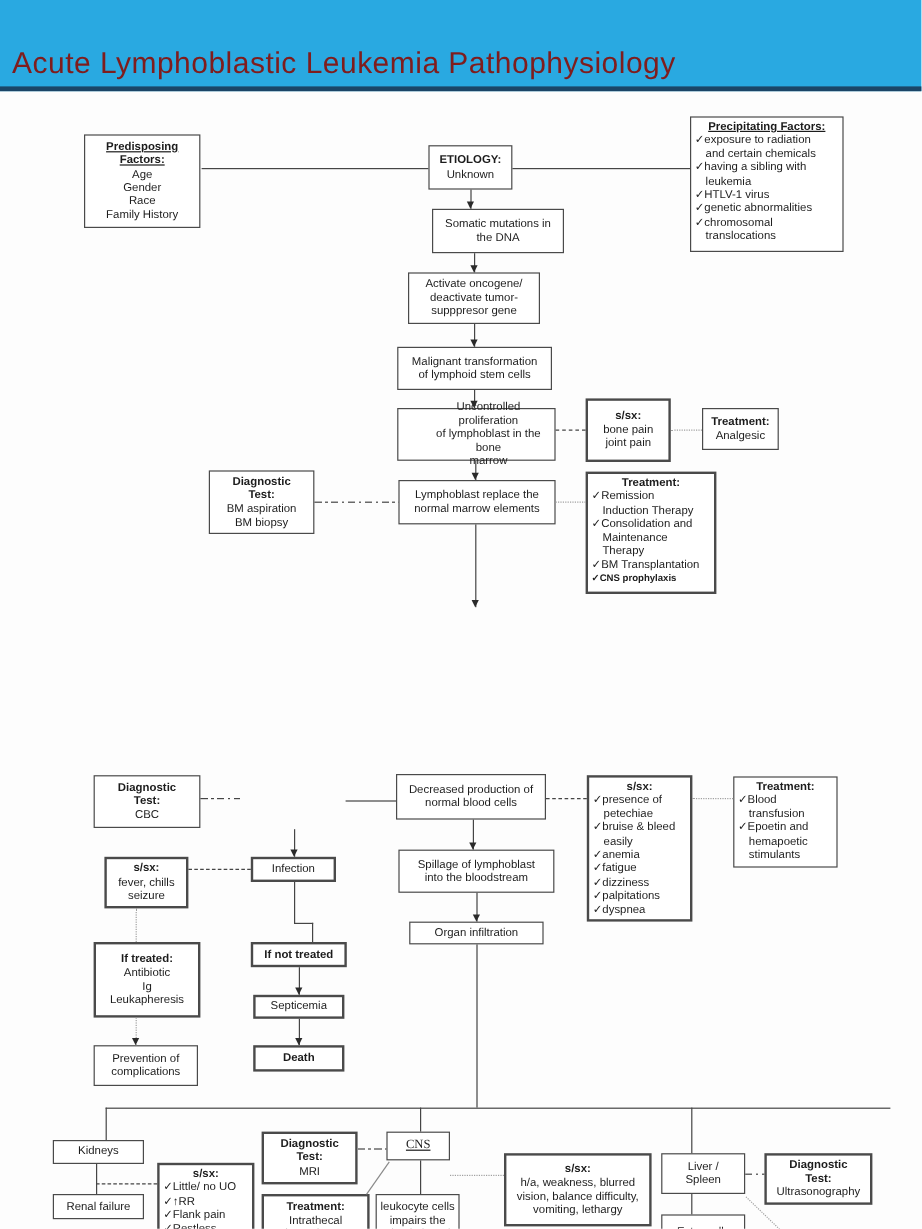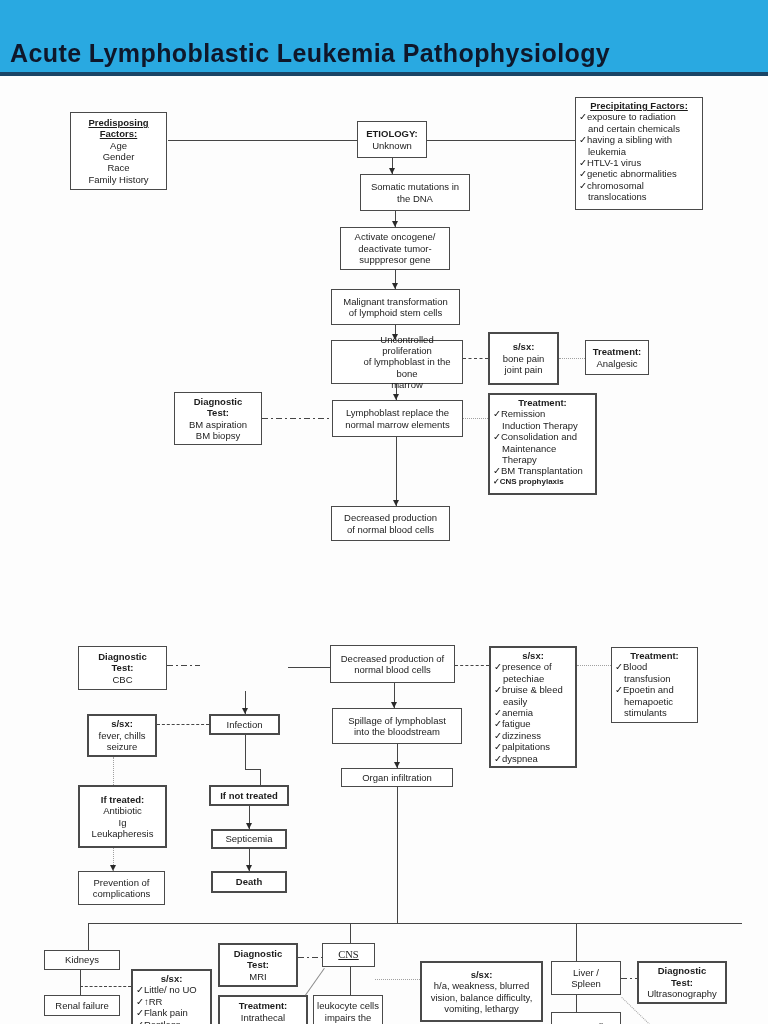--- a/index.html
+++ b/index.html
@@ -1,20 +1,20 @@
 <!DOCTYPE html>
 <html><head>
 <meta charset="utf-8">
 <style>
   html,body{margin:0;padding:0;}
   body{width:768px;height:1024px;overflow:hidden;background:#fdfdfd;position:relative;
        font-family:"Liberation Sans",sans-serif;}
   .header{position:absolute;left:0;top:0;width:768px;height:72px;background:#29a9e1;
           border-bottom:4px solid #1a4566;display:flex;align-items:flex-end;}
-  .header h1{margin:0 0 4px 10px;font-weight:bold;font-size:25px;color:#0f172a;
+  .header h1{margin:0 0 4px 10px;font-weight:normal;font-size:25px;color:#7f1d1d;
              letter-spacing:.4px;font-family:"Liberation Sans",sans-serif;}
   #canvas{position:absolute;left:0;top:76px;width:768px;height:948px;}
   .box{position:absolute;background:#ffffff;border:1px solid #4a4a4a;box-sizing:border-box;
        color:#1c1c1c;font-size:9.5px;line-height:1.2;display:flex;flex-direction:column;
        justify-content:center;padding:2px 3px;}
   .box.thick{border-width:2px;}
   .box.serif{font-family:"Liberation Serif",serif;font-size:10.5px;}
   .bhead{font-weight:bold;text-align:center;}
   .bhead.u div{text-decoration:underline;}
   .blines{text-align:center;}
@@ -131,26 +131,20 @@
         <div>Treatment:</div>
       </div>
       <div class="bitems">
         <div class="bitem">✓Remission
 Induction Therapy</div>
         <div class="bitem">✓Consolidation and
 Maintenance
 Therapy</div>
         <div class="bitem">✓BM Transplantation</div>
         <div class="bitem small">✓CNS prophylaxis</div>
-      </div>
-    </div>
-    <div class="box" style="left: 331px; top: 430px; width: 119px; height: 35px;">
-      <div class="blines">
-        <div>Decreased production</div>
-        <div>of normal blood cells</div>
       </div>
     </div>
     <div class="box" style="left: 78px; top: 570px; width: 89px; height: 44px;">
       <div class="bhead">
         <div>Diagnostic</div>
         <div>Test:</div>
       </div>
       <div class="blines">
         <div>CBC</div>
       </div>

